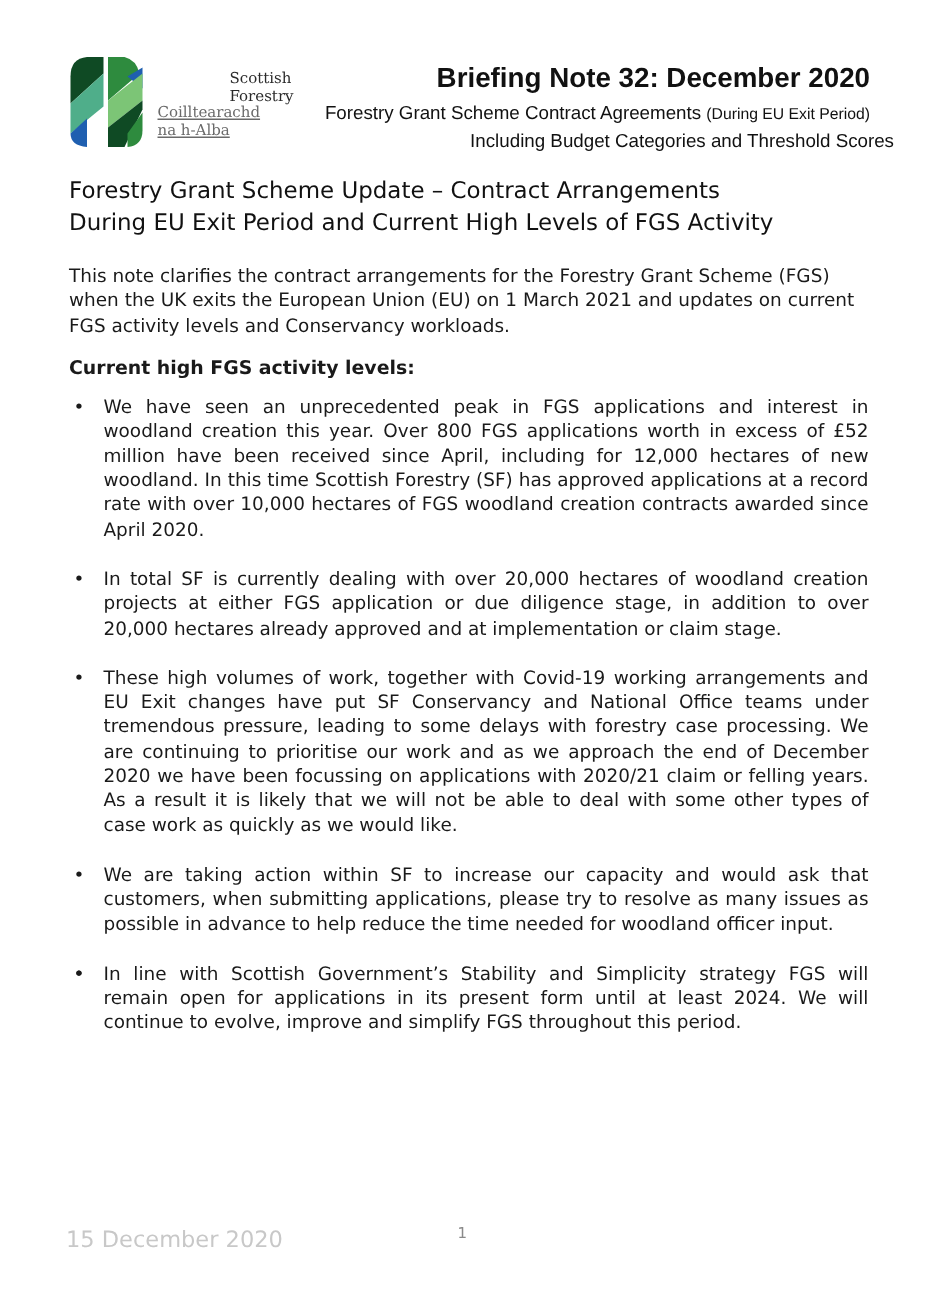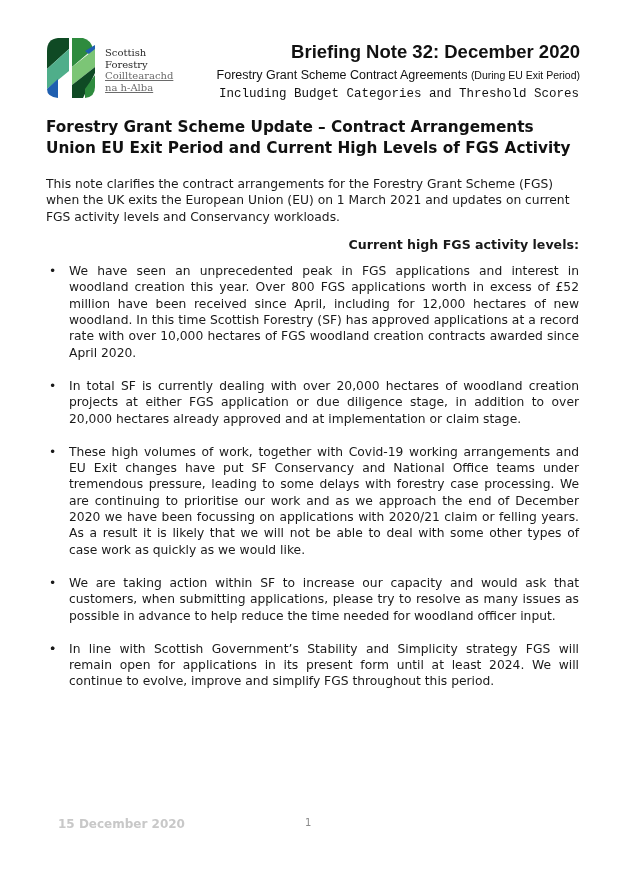--- a/index.html
+++ b/index.html
@@ -5,44 +5,44 @@
   html, body { margin: 0; padding: 0; background: #ffffff; }
   body { width: 624px; height: 873px; position: relative; overflow: hidden;
          font-family: "DejaVu Sans", sans-serif; color: #1a1a1a; }
   .page { position: absolute; left: 0; top: 0; width: 624px; height: 873px; }
 
   
   .logo { position: absolute; left: 45px; top: 37px; width: 140px; height: 62px; }
   .logo svg { position: absolute; left: 0; top: 0; }
   .logo-text { position: absolute; left: 60px; top: 10px; font-family: "DejaVu Serif", serif;
                font-size: 10px; line-height: 11.5px; }
-  .logo-text .en { color: #2a2a2a; }
+  .logo-text .en { color: #2a2a2a; margin-left: 48px; }
   .logo-text .gd { color: #6a6a6a; text-decoration: underline; }
 
   .brief-title { position: absolute; right: 44px; top: 41px; font-family: "Liberation Sans", sans-serif;
                  font-weight: bold; font-size: 18.5px; color: #111; white-space: nowrap; text-align: right; }
   .brief-sub1 { position: absolute; right: 44px; top: 68px; font-family: "Liberation Sans", sans-serif;
                 font-size: 12.5px; color: #111; white-space: nowrap; padding-left: 28px; }
   .brief-sub1 .small { font-size: 10.5px; }
-  .brief-sub2 { position: absolute; right: 45px; top: 87px; font-family: Liberation Mono, monospace;
+  .brief-sub2 { position: absolute; right: 28px; top: 87px; font-family: Liberation Sans, sans-serif;
                 font-size: 12.5px; color: #111; white-space: nowrap; }
 
   
   .main-heading { position: absolute; left: 46px; top: 117px; width: 540px;
-                  font-weight: bold; font-size: 15.3px; line-height: 21px; color: #111; }
+                  font-weight: normal; font-size: 15.3px; line-height: 21px; color: #111; }
 
   .body { position: absolute; left: 46px; top: 176px; width: 533px; font-size: 12.3px;
           line-height: 16.3px; }
   .intro { margin: 0 0 12px 0; }
-  .section-heading { font-weight: bold; font-size: 12.6px; margin: 0 0 10px 0; text-align: right; }
+  .section-heading { font-weight: bold; font-size: 12.6px; margin: 0 0 10px 0; }
   ul.bullets { list-style: none; margin: 0; padding: 0; }
   ul.bullets li { position: relative; padding-left: 23px; text-align: justify; margin-bottom: 17px; }
   ul.bullets li .dot { position: absolute; left: 3px; top: 0; }
 
-  .footer-date { position: absolute; left: 58px; top: 817px; font-size: 12px; color: #c8c8c8; font-weight: bold; }
+  .footer-date { position: absolute; left: 44px; top: 817px; font-size: 15px; color: #c8c8c8; }
   .footer-page { position: absolute; left: 305px; top: 817px; font-size: 10px; color: #8a8a8a; }
 </style>
 </head>
 <body>
 
 <div class="page">
 
   <div class="logo">
     <svg width="52" height="62" viewBox="0 0 52 62">
 
@@ -66,21 +66,21 @@
   </div>
 
   <div class="brief-title">Briefing Note 32: December 2020</div>
   <div class="brief-sub1">
     <span>Forestry Grant Scheme Contract Agreements </span><span class="small">(During EU Exit Period)</span>
   </div>
   <div class="brief-sub2">Including Budget Categories and Threshold Scores</div>
 
   <div class="main-heading">
     <div>Forestry Grant Scheme Update – Contract Arrangements</div>
-    <div>Union EU Exit Period and Current High Levels of FGS Activity</div>
+    <div>During EU Exit Period and Current High Levels of FGS Activity</div>
   </div>
 
   <div class="body">
     <p class="intro">This note clarifies the contract arrangements for the Forestry Grant Scheme (FGS) when the UK exits the European Union (EU) on 1 March 2021 and updates on current FGS activity levels and Conservancy workloads.</p>
 
     <div class="section-heading">Current high FGS activity levels:</div>
     <ul class="bullets">
       <li><span class="dot">•</span><span>We have seen an unprecedented peak in FGS applications and interest in woodland creation this year. Over 800 FGS applications worth in excess of £52 million have been received since April, including for 12,000 hectares of new woodland. In this time Scottish Forestry (SF) has approved applications at a record rate with over 10,000 hectares of FGS woodland creation contracts awarded since April 2020.</span></li>
       <li><span class="dot">•</span><span>In total SF is currently dealing with over 20,000 hectares of woodland creation projects at either FGS application or due diligence stage, in addition to over 20,000 hectares already approved and at implementation or claim stage.</span></li>
       <li><span class="dot">•</span><span>These high volumes of work, together with Covid-19 working arrangements and EU Exit changes have put SF Conservancy and National Office teams under tremendous pressure, leading to some delays with forestry case processing. We are continuing to prioritise our work and as we approach the end of December 2020 we have been focussing on applications with 2020/21 claim or felling years. As a result it is likely that we will not be able to deal with some other types of case work as quickly as we would like.</span></li>

